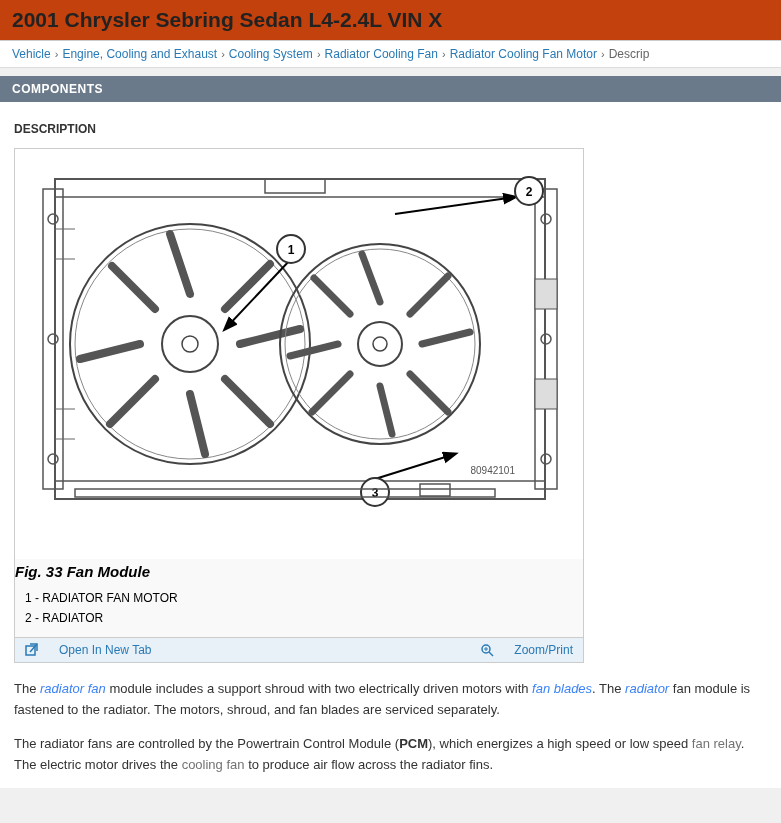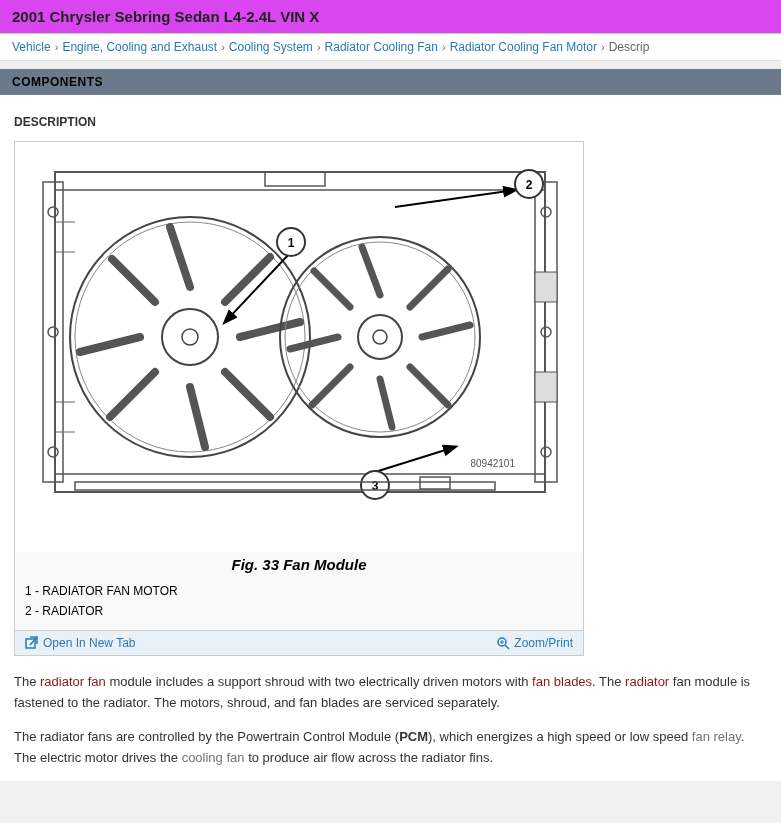--- a/index.html
+++ b/index.html
@@ -1,21 +1,21 @@
 <!DOCTYPE html>
 <html><head>
   <meta charset="utf-8">
   <style>
     * { margin: 0; padding: 0; box-sizing: border-box; }
     body { font-family: Arial, sans-serif; font-size: 13px; background: #f0f0f0; color: #333; width: 781px; }
 
     .vehicle-header {
-      background: #d946ef;
+      background: #c2410c;
       padding: 8px 12px;
-      font-size: 15px;
+      font-size: 21px;
       font-weight: bold;
       color: #222;
       border-bottom: 1px solid #ccc;
     }
 
     .breadcrumb {
       background: #fff;
       padding: 6px 12px;
       font-size: 12px;
       border-bottom: 1px solid #ddd;
@@ -32,21 +32,21 @@
       color: #666;
       margin: 0 2px;
       font-size: 11px;
     }
     .breadcrumb .current {
       color: #666;
     }
 
     .components-bar {
       background: #6a7a8a;
-      color: #000000;
+      color: #ffffff;
       font-size: 12px;
       font-weight: bold;
       padding: 6px 12px;
       letter-spacing: 0.5px;
       margin: 8px 0 0 0;
     }
 
     .main-content {
       background: #fff;
       padding: 12px 14px;
@@ -75,21 +75,21 @@
     }
 
     .diagram-svg-wrapper {
       width: 548px;
       height: 390px;
       position: relative;
       background: #fff;
     }
 
     .diagram-caption {
-      text-align: center;
+      text-align: left;
       font-style: italic;
       font-size: 15px;
       font-weight: bold;
       padding: 4px 0 6px 0;
       color: #000;
     }
 
     .diagram-labels {
       padding: 2px 10px 8px 10px;
       font-size: 12px;
@@ -105,33 +105,34 @@
       align-items: center;
       border-top: 1px solid #ccc;
     }
 
     .diagram-footer a {
       color: #2a7ab5;
       text-decoration: none;
       font-size: 12px;
       display: flex;
       align-items: flex-end;
-      gap: 4px;
+      gap: 20px;
     }
 
     .description-text {
       font-size: 13px;
       line-height: 1.6;
       margin-bottom: 14px;
       color: #333;
     }
 
     .description-text a {
-      color: #7f1d1d;
+      color: #3b82f6;
       text-decoration: none;
+      font-style: italic;
     }
 
     .operation-title {
       font-size: 13px;
       font-weight: bold;
       margin-bottom: 4px;
     }
 
     .operation-text {
       font-size: 13px;

